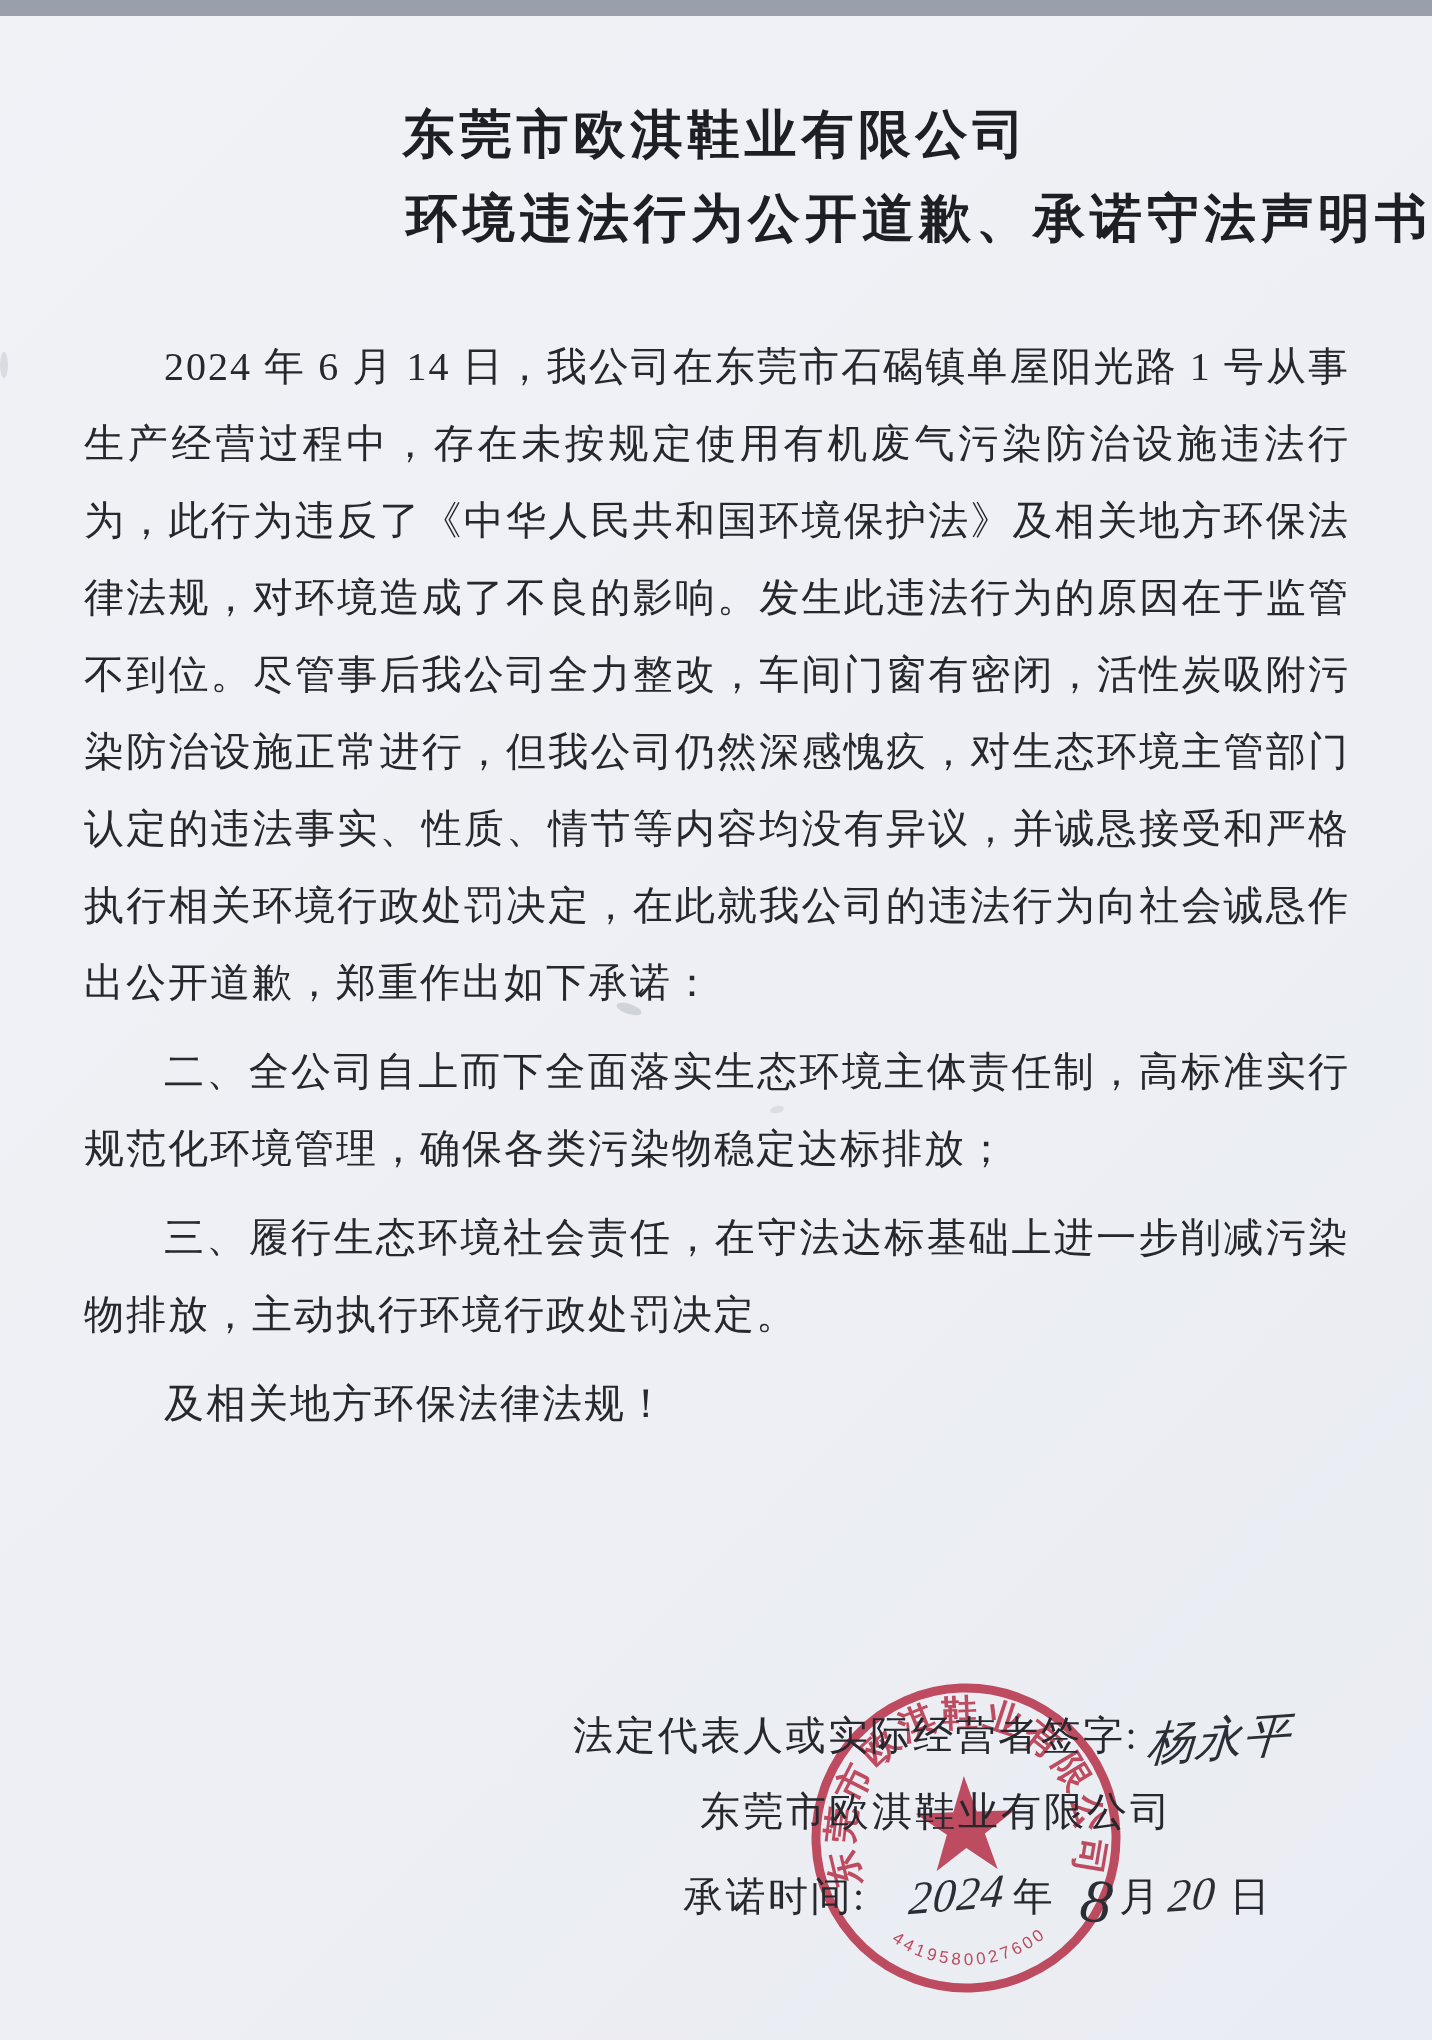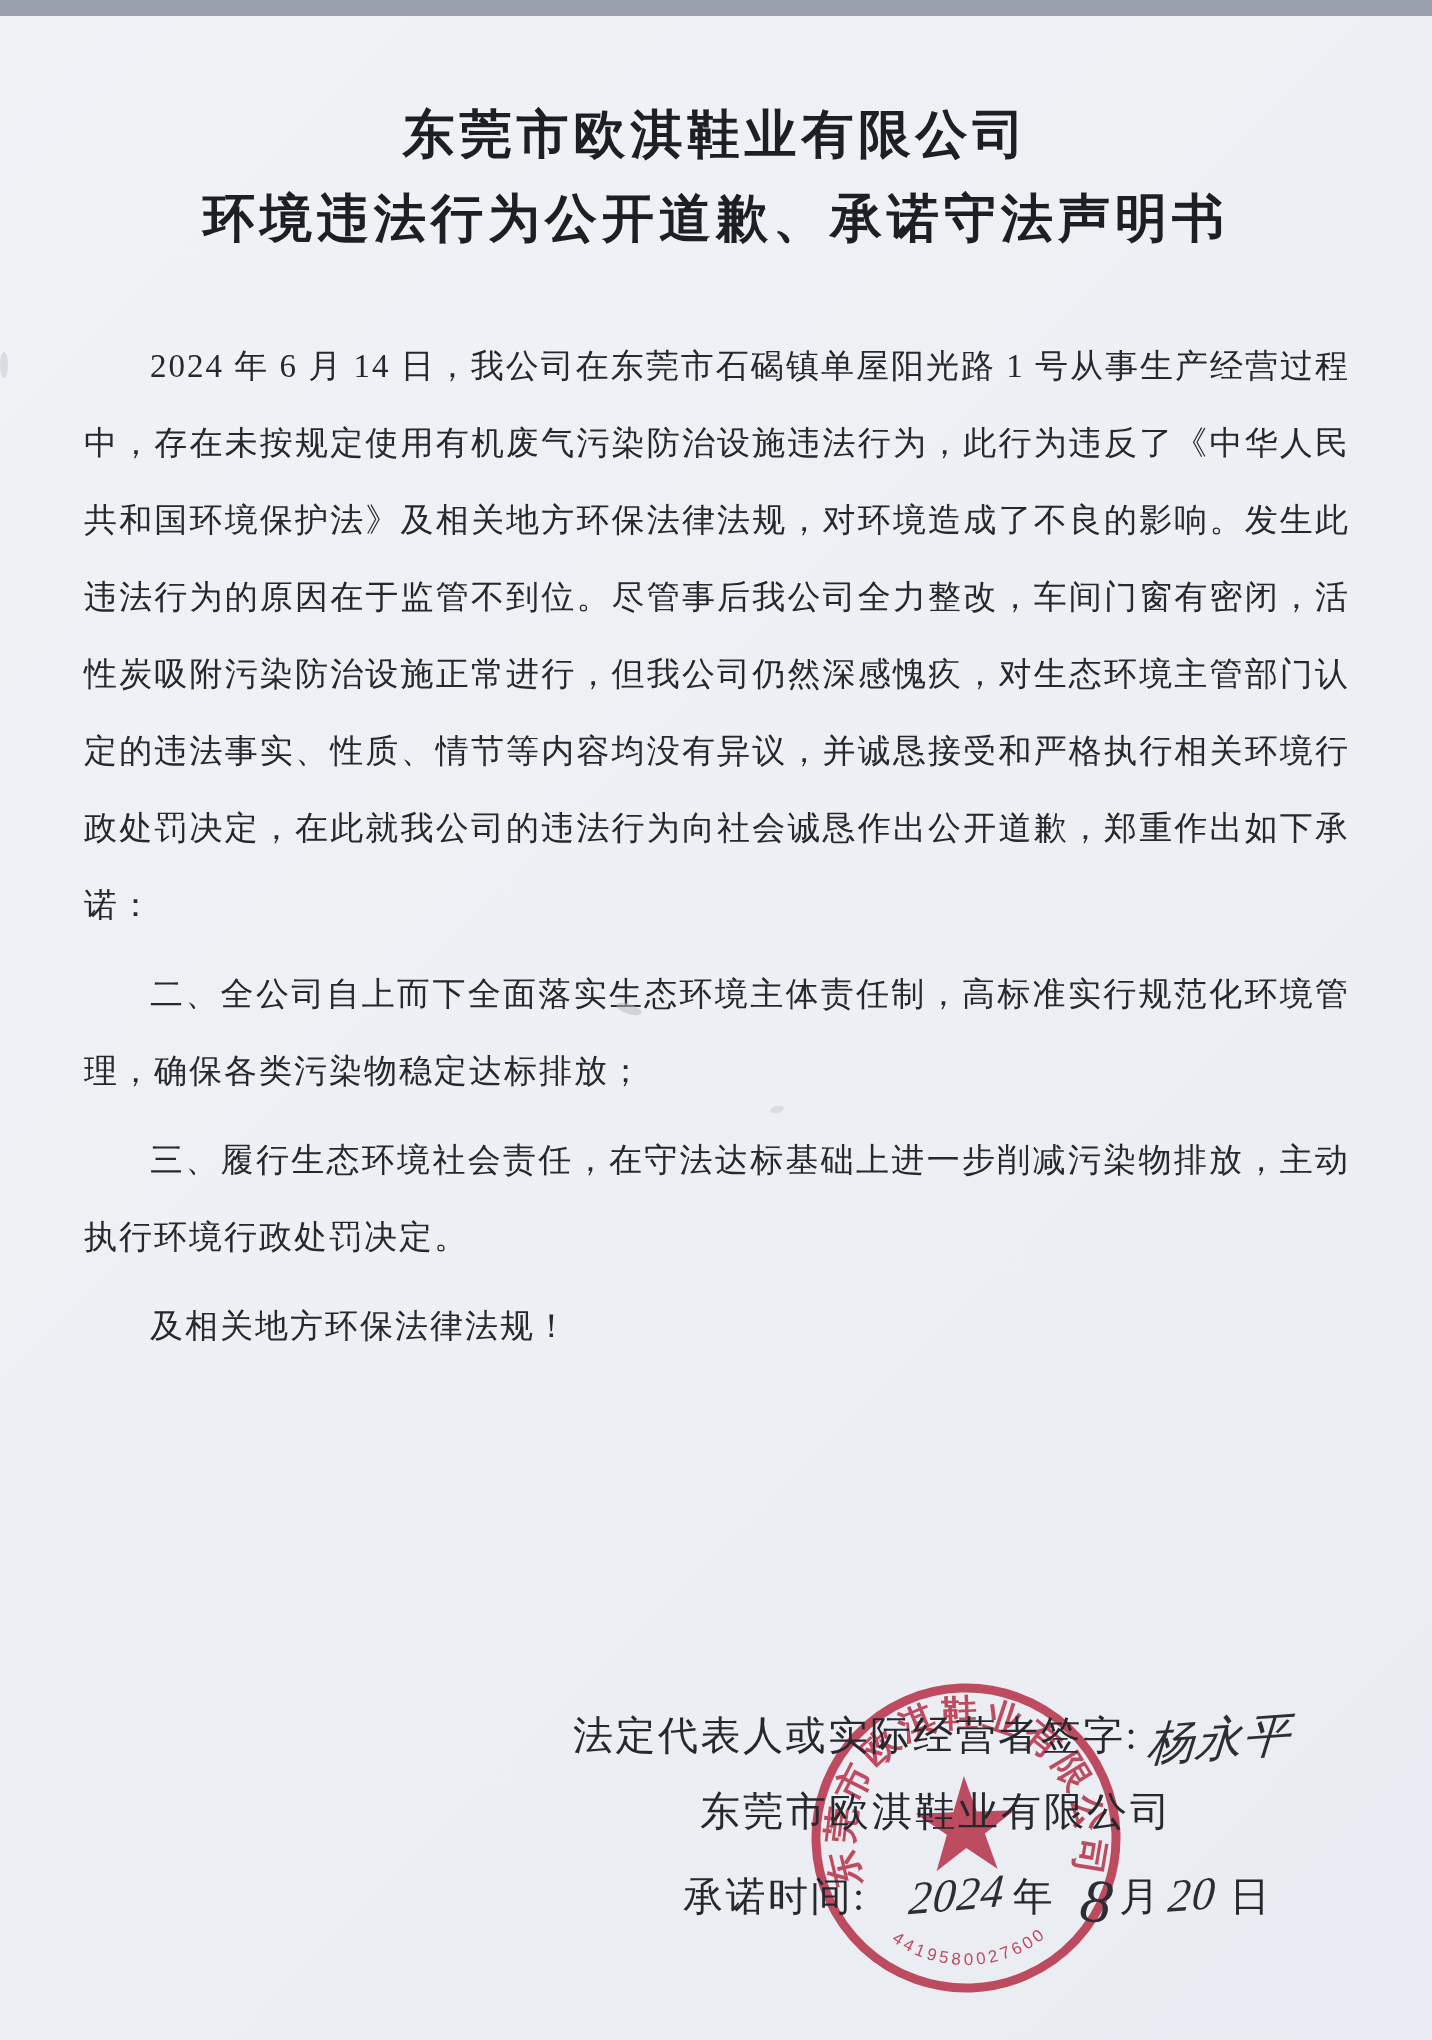--- a/index.html
+++ b/index.html
@@ -17,26 +17,26 @@
     position:absolute;left:0;width:100%;
     text-align:center;
     font-family:"Liberation Sans","DejaVu Sans",sans-serif;
     font-weight:700;
     font-size:52px;
     letter-spacing:5px;
     color:#1d1f24;
     white-space:nowrap;
   }
   .title1{top:84px;}
-  .title2{top:168px;}
+  .title2{top:168px;text-align:right;}
   
   .body-text{
     position:absolute;
     left:84px;top:312px;width:1266px;
-    font-size:33px;
+    font-size:40px;
     line-height:77px;
     letter-spacing:2px;
     text-align:justify;
   }
   .body-text p{
     margin:0;
     text-indent:2em;
   }
   .body-text p + p{margin-top:12px;}
   

